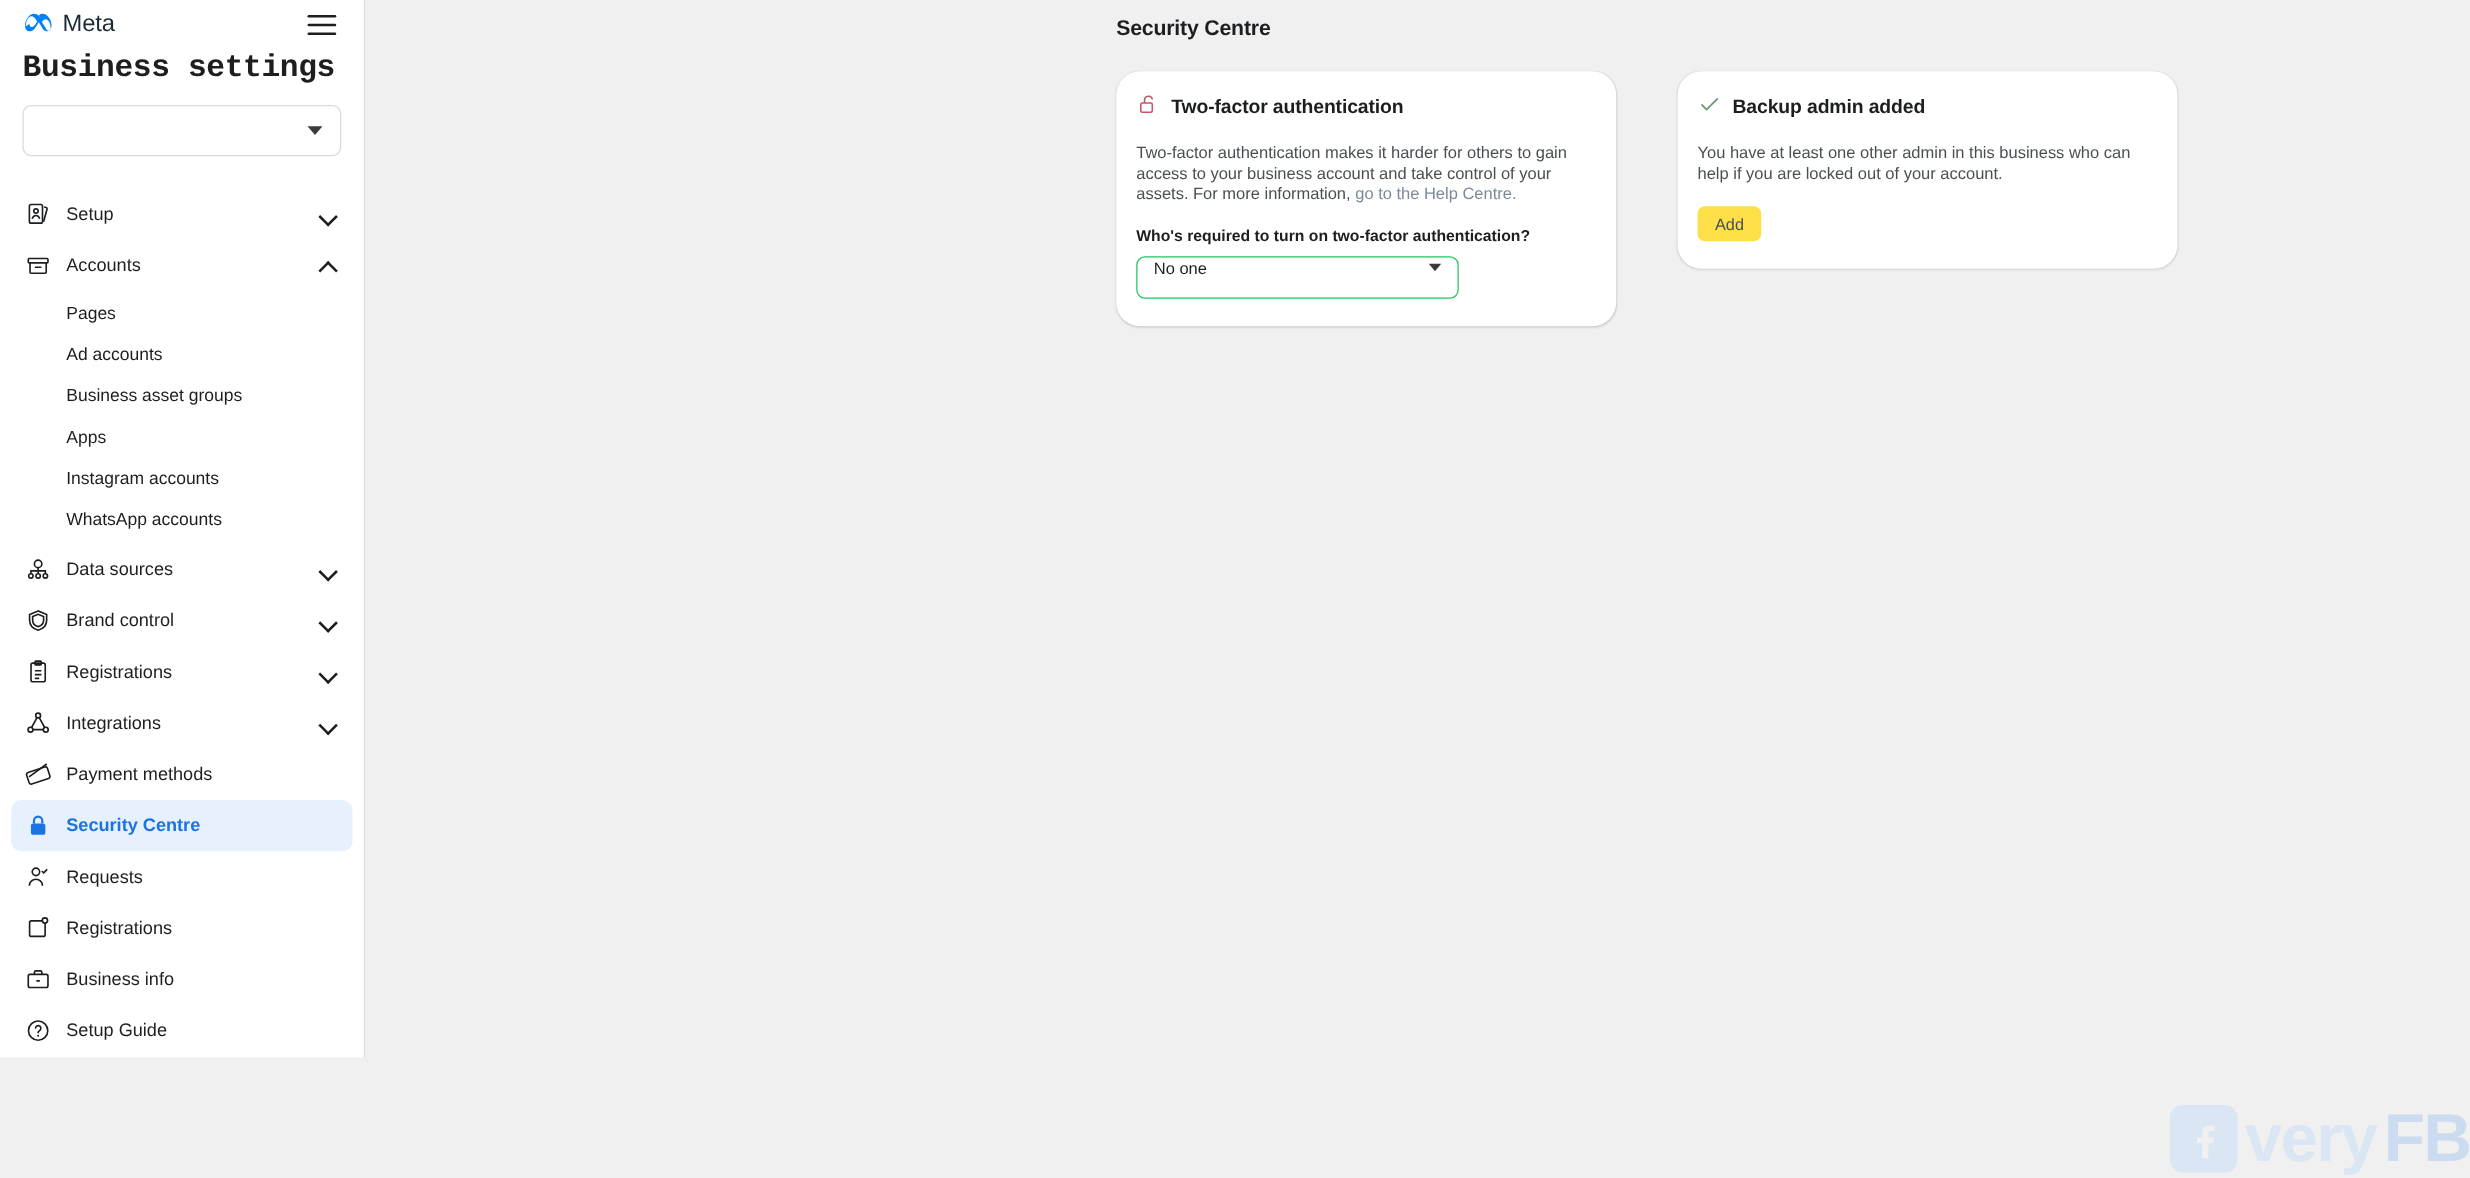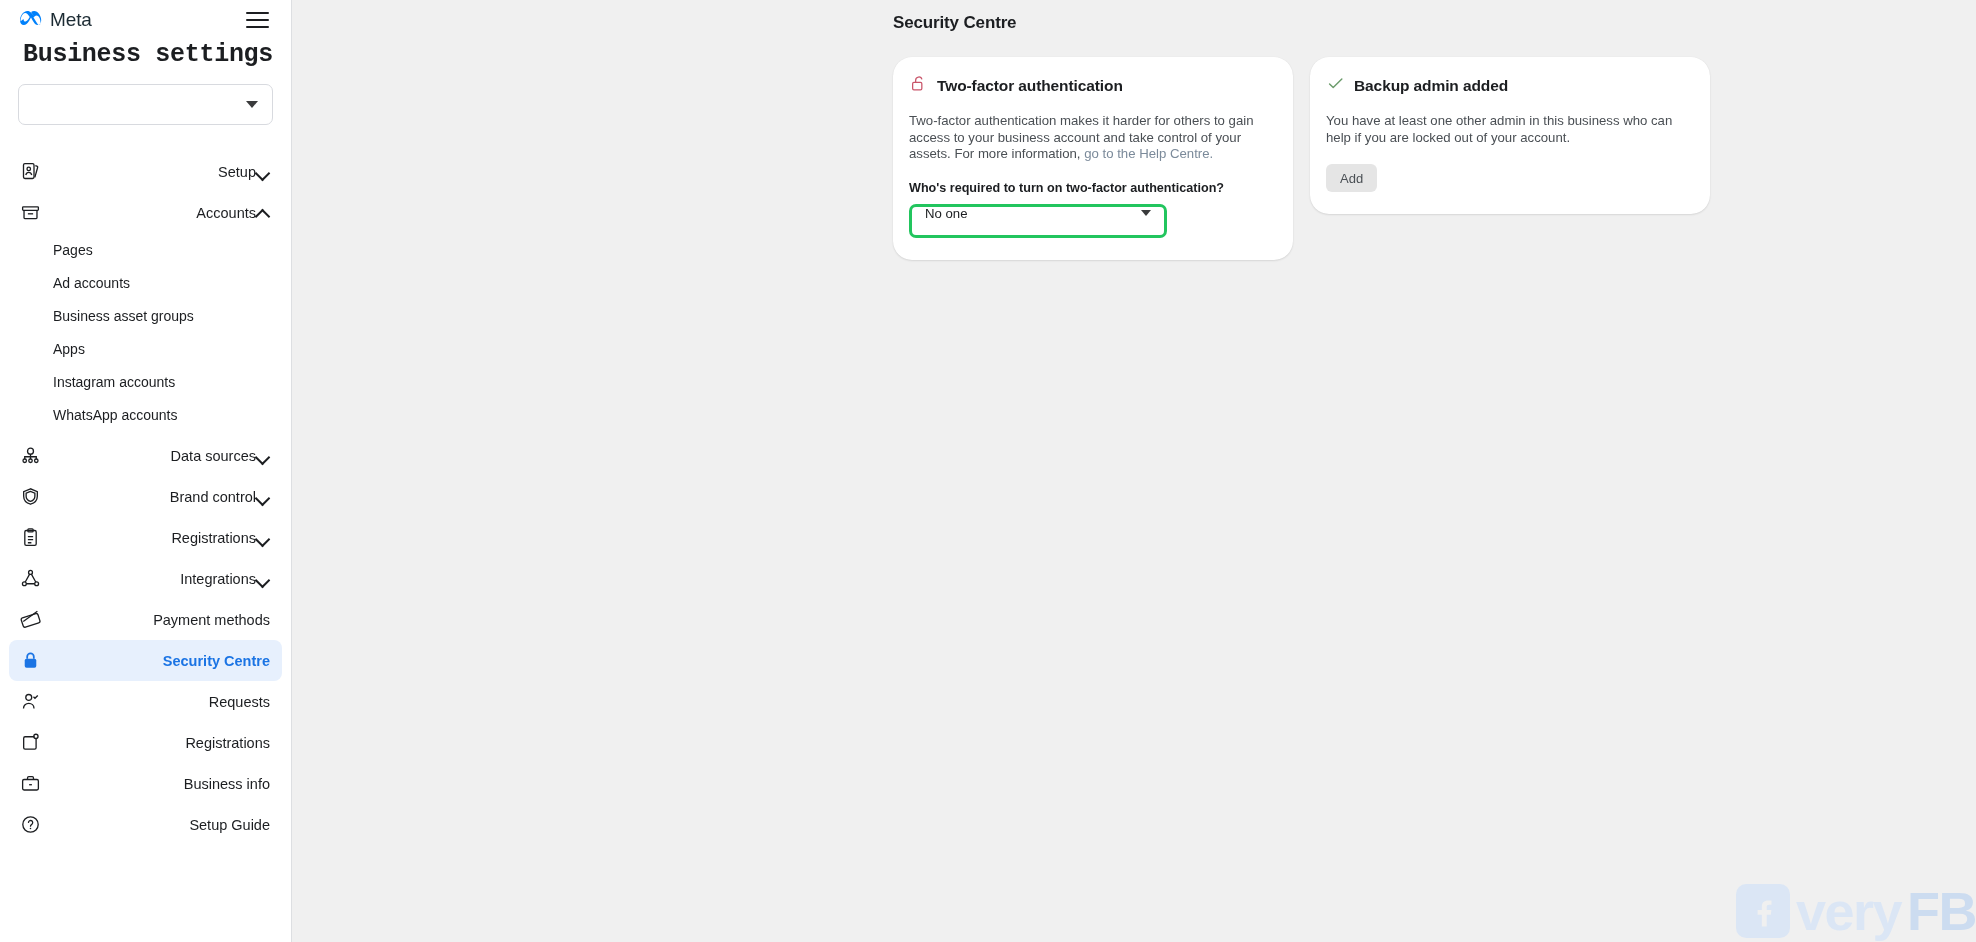--- a/index.html
+++ b/index.html
@@ -12,28 +12,27 @@
     font-family: "Liberation Sans", sans-serif;
     background: #f0f0f0;
     color: #1c1e21;
     -webkit-font-smoothing: antialiased;
   }
   .app { display: flex; width: 1976px; height: 942px; position: relative; }
 
   
   .sidebar {
     width: 292px;
-    height: 942px;
+    height: 846px;
     background: #ffffff;
     border-right: 1px solid #dddfe2;
     flex: 0 0 292px;
     padding: 0;
     position: relative;
     overflow: hidden;
-    text-align: right;
   }
   .sb-top {
     display: flex;
     align-items: center;
     justify-content: space-between;
     padding: 6px 22px 0 18px;
     height: 34px;
   }
   .meta-logo {
     display: flex;
@@ -163,21 +162,21 @@
     gap: 17px;
     padding: 24px 0 0 601px;
     align-items: flex-start;
   }
   .card {
     background: #ffffff;
     border-radius: 19px;
     box-shadow: 0 1px 2px rgba(0,0,0,0.10), 0 0 1px rgba(0,0,0,0.08);
   }
   .card-2fa { width: 400px; padding: 17px 16px 22px 16px; }
-  .card-backup { width: 400px; padding: 17px 16px 22px 16px; }
+  .card-backup { width: 400px; padding: 17px 16px 22px 16px; margin-left: 32px; }
 
   .card-head {
     display: flex;
     align-items: center;
     gap: 9px;
     margin-bottom: 16px;
   }
   .card-head .title {
     font-size: 15.5px;
     font-weight: bold;
@@ -193,21 +192,21 @@
   .card-body .link { color: #7b8a9a; cursor: pointer; }
 
   .field-label {
     font-size: 12.6px;
     font-weight: bold;
     color: #1c1e21;
     margin-bottom: 9px;
   }
   .select-box {
     height: 34px;
-    border: 3px solid #22c55e;
+    border: 1px solid #22c55e;
     border-radius: 7px;
     background: #fff;
     display: flex;
     align-items: center;
     justify-content: space-between;
     padding: 0 13px 15px 13px;
     font-size: 13.2px;
     color: #1c1e21;
     cursor: pointer;
     width: 258px;
@@ -217,21 +216,21 @@
     border-left: 5.5px solid transparent;
     border-right: 5.5px solid transparent;
     border-top: 6.5px solid #3a3b3c;
   }
   .btn {
     display: inline-flex;
     align-items: center;
     justify-content: center;
     height: 28px;
     padding: 0 14px;
-    background: #e5e5e5;
+    background: #fde047;
     border: none;
     border-radius: 6px;
     font-size: 13px;
     color: #4a4f54;
     font-family: inherit;
     cursor: pointer;
   }
 
   
   .watermark {

